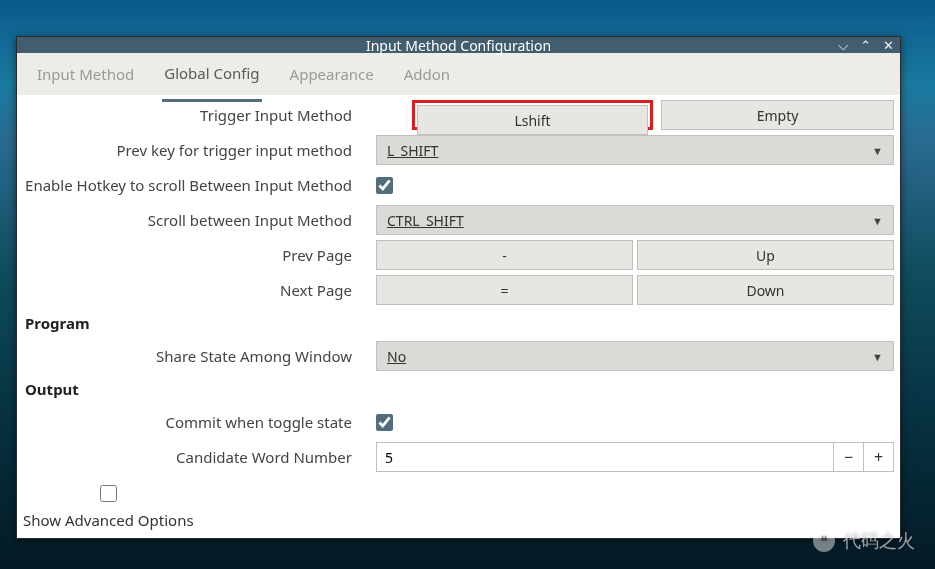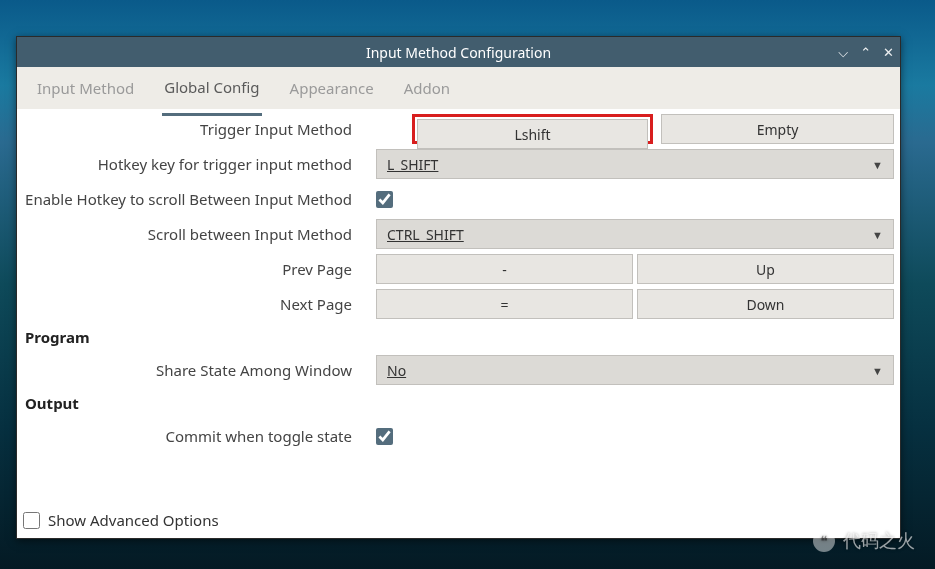--- a/index.html
+++ b/index.html
@@ -12,21 +12,21 @@
   .window {
     position: absolute;
     left: 16px; top: 36px;
     width: 885px; height: 503px;
     background: #fff;
     border: 1px solid #2a2a2a;
     display: flex; flex-direction: column;
     box-shadow: 0 2px 8px rgba(0,0,0,0.5);
   }
   .titlebar {
-    height: 30px;
+    height: 16px;
     background: #425d6e;
     color: #fff;
     display: flex; align-items: center; justify-content: center;
     position: relative;
     font-size: 14px;
   }
   .titlebar .controls { position: absolute; right: 6px; top: 0; height: 100%; display:flex; align-items:center; gap:12px; }
   .titlebar .controls span { cursor: pointer; font-size:13px; opacity:0.9; }
   .tabs {
     height: 42px;
@@ -113,21 +113,21 @@
     display:flex; align-items:center; justify-content:center;
     background:#fff; font-size:16px; color:#333;
     cursor:pointer;
   }
   .highlight {
     border:3px solid #d81e1e;
   }
   .footer {
     position:absolute; left:6px; bottom:8px;
     display:flex; align-items:center; gap:8px;
-    font-size:15px; color:#333;
+    font-size:15px; color:#333;flex-direction:column;
   }
   .watermark {
     position:absolute; right:20px; bottom:16px;
     color:rgba(255,255,255,0.6);
     font-size:18px;
     display:flex; align-items:center; gap:8px;
     text-shadow:0 0 3px rgba(0,0,0,0.4);
     z-index:10;
     pointer-events:none;
   }
@@ -166,21 +166,21 @@
       <div class="label">Trigger Input Method</div>
       <div class="field" style="gap:4px;margin-left:36px;">
         <div style="flex:1; display:flex; padding:2px;" class="highlight">
           <div class="btn">Lshift</div>
         </div>
         <div class="btn" style="margin-left:4px;">Empty</div>
       </div>
     </div>
 
     <div class="row">
-      <div class="label">Hotkey key for trigger input method</div>
+      <div class="label">Prev key for trigger input method</div>
       <div class="field">
         <div class="combo">
           <span>L_SHIFT</span>
         </div>
       </div>
     </div>
 
     <div class="row">
       <div class="label">Enable Hotkey to scroll Between Input Method</div>
       <div class="field" style="align-items:center;">
@@ -226,20 +226,30 @@
 
     <div class="section-title">Output</div>
 
     <div class="row">
       <div class="label">Commit when toggle state</div>
       <div class="field" style="align-items:center;">
         <input type="checkbox" class="chk" checked="" style="">
       </div>
     </div>
 
+    <div class="row">
+      <div class="label">Candidate Word Number</div>
+      <div class="field">
+        <div class="spin">
+          <input type="text" value="5" style="">
+          <div class="step">−</div>
+          <div class="step">+</div>
+        </div>
+      </div>
+    </div>
 
     <div class="footer">
       <input type="checkbox" class="chk" style="">
       <span>Show Advanced Options</span>
     </div>
 
   </div>
 </div>
 
 <div class="watermark">

